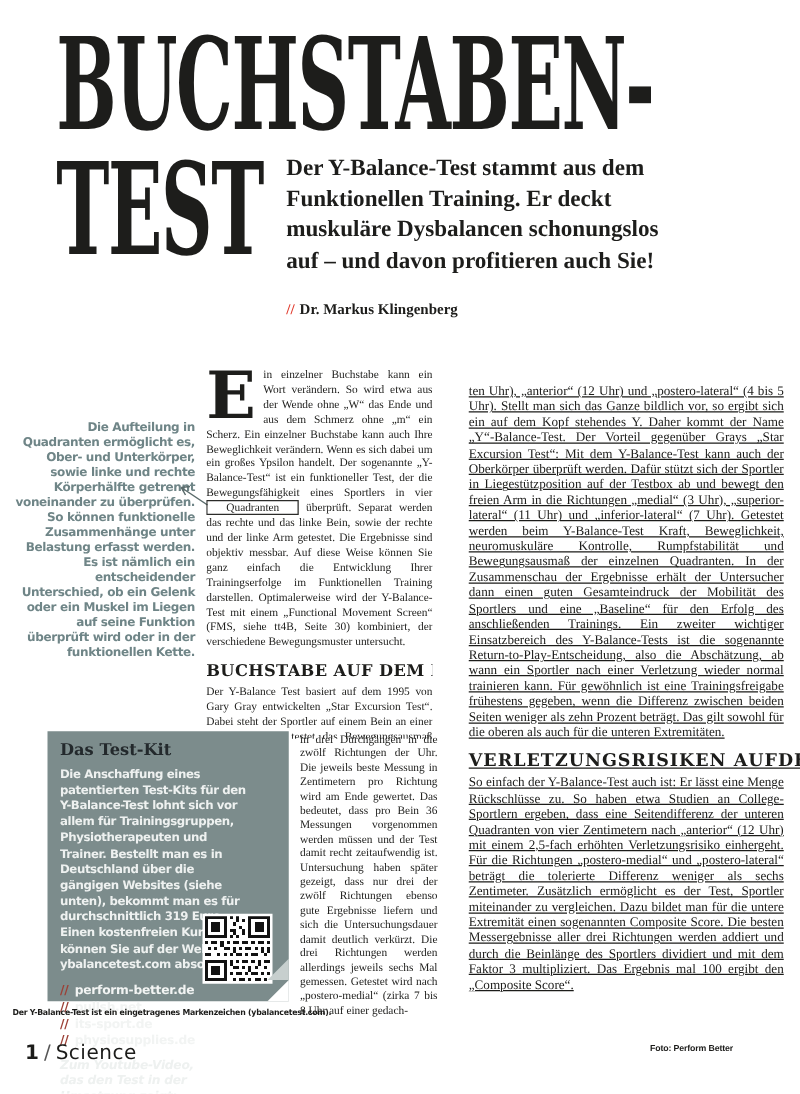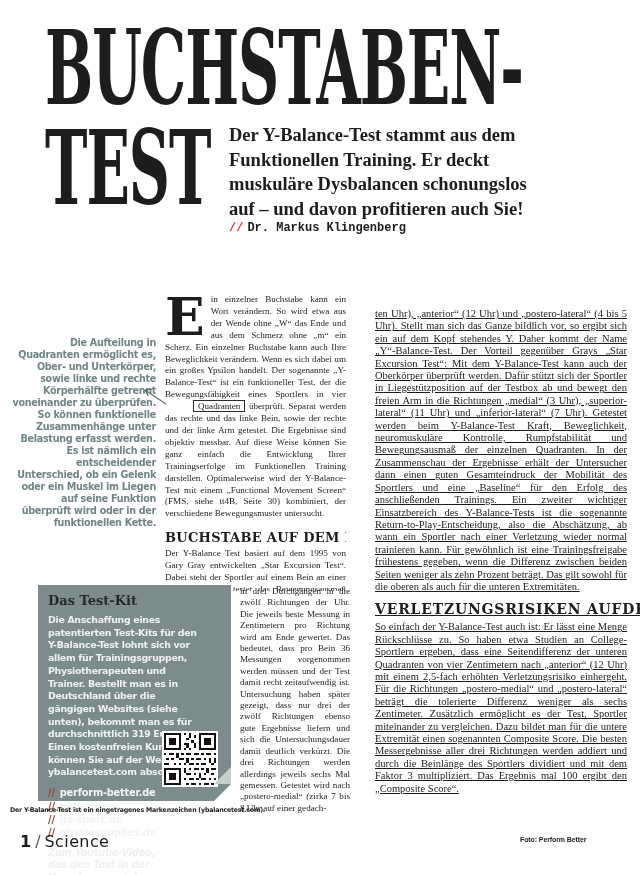--- a/index.html
+++ b/index.html
@@ -16,43 +16,43 @@
     font-size:102px;line-height:100px;letter-spacing:-2px;
     transform:scaleX(0.56);transform-origin:left top;white-space:nowrap;
   }
   
   .standfirst{
     position:absolute;left:229px;top:123px;width:316px;
     font-family:Liberation Serif, serif;font-weight:bold;
     font-size:18.5px;line-height:24.5px;color:#1d1d1b;
   }
   .byline{
-    position:absolute;left:229px;top:221px;
-    font-family:Liberation Mono, monospace;font-weight:bold;font-size:12px;color:#1d1d1b;
+    position:absolute;left:229px;top:240px;
+    font-family:Liberation Serif, serif;font-weight:bold;font-size:12px;color:#1d1d1b;
   }
   .byline .slashes{color:#e0392b;margin-right:4px;}
   
   .margin-note{
     position:absolute;left:10px;top:337px;width:146px;
     font-family:"DejaVu Sans",sans-serif;font-weight:bold;
     font-size:9.6px;line-height:12px;letter-spacing:-0.3px;
     color:#6f8587;text-align:right;hyphens:auto;
   }
   .anno-arrow{position:absolute;left:137px;top:382px;}
   
   .col1a{
     position:absolute;left:165px;top:294px;width:181px;height:297px;overflow:hidden;
     font-size:9.1px;line-height:11.9px;text-align:justify;hyphens:auto;
   }
   .col1a p,.col1b p,.col2 p{margin:0;}
   .dropcap{
     float:left;font-family:"DejaVu Serif",serif;font-weight:bold;
     font-size:52px;line-height:44px;padding:1px 6px 0 0;color:#1d1d1b;
   }
-  .boxed-term{border:1px solid #2b2b29;padding:0 4px;margin-left:28px;}
+  .boxed-term{border:1px solid #2b2b29;padding:0 15px;}
   h2.sec{
     font-family:"DejaVu Serif",serif;font-weight:bold;color:#1d1d1b;
     font-size:13px;letter-spacing:0.3px;margin:10px 0 3px 0;line-height:15px;
     text-align:left;white-space:nowrap;
   }
   .col1b{
     position:absolute;left:240px;top:586px;width:110px;
     font-size:9.1px;line-height:11.4px;text-align:justify;hyphens:auto;
   }
   .col2{

